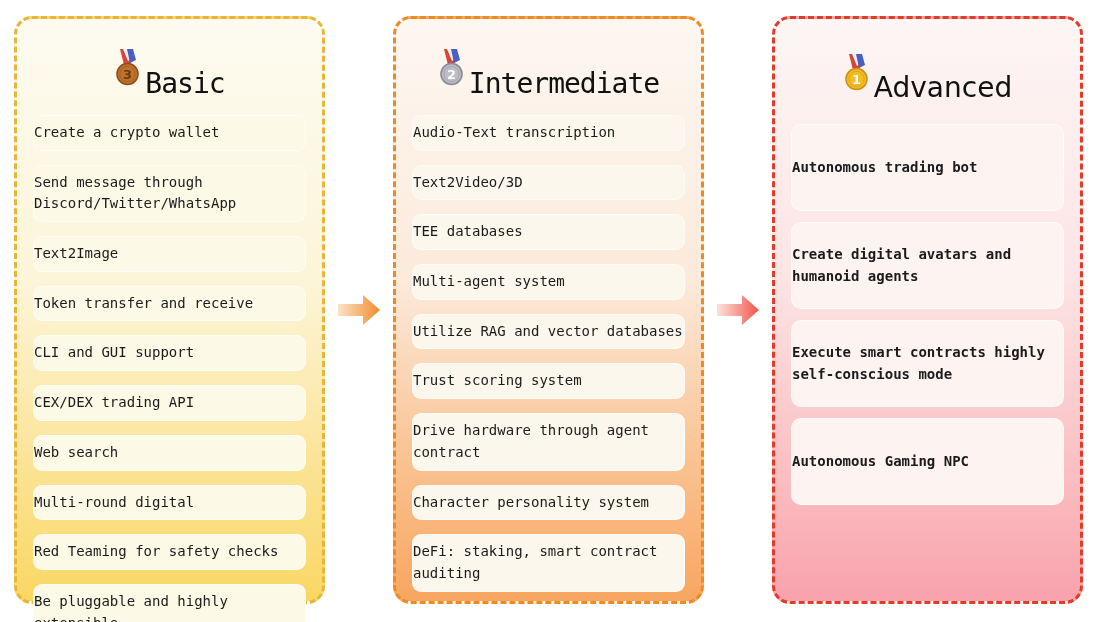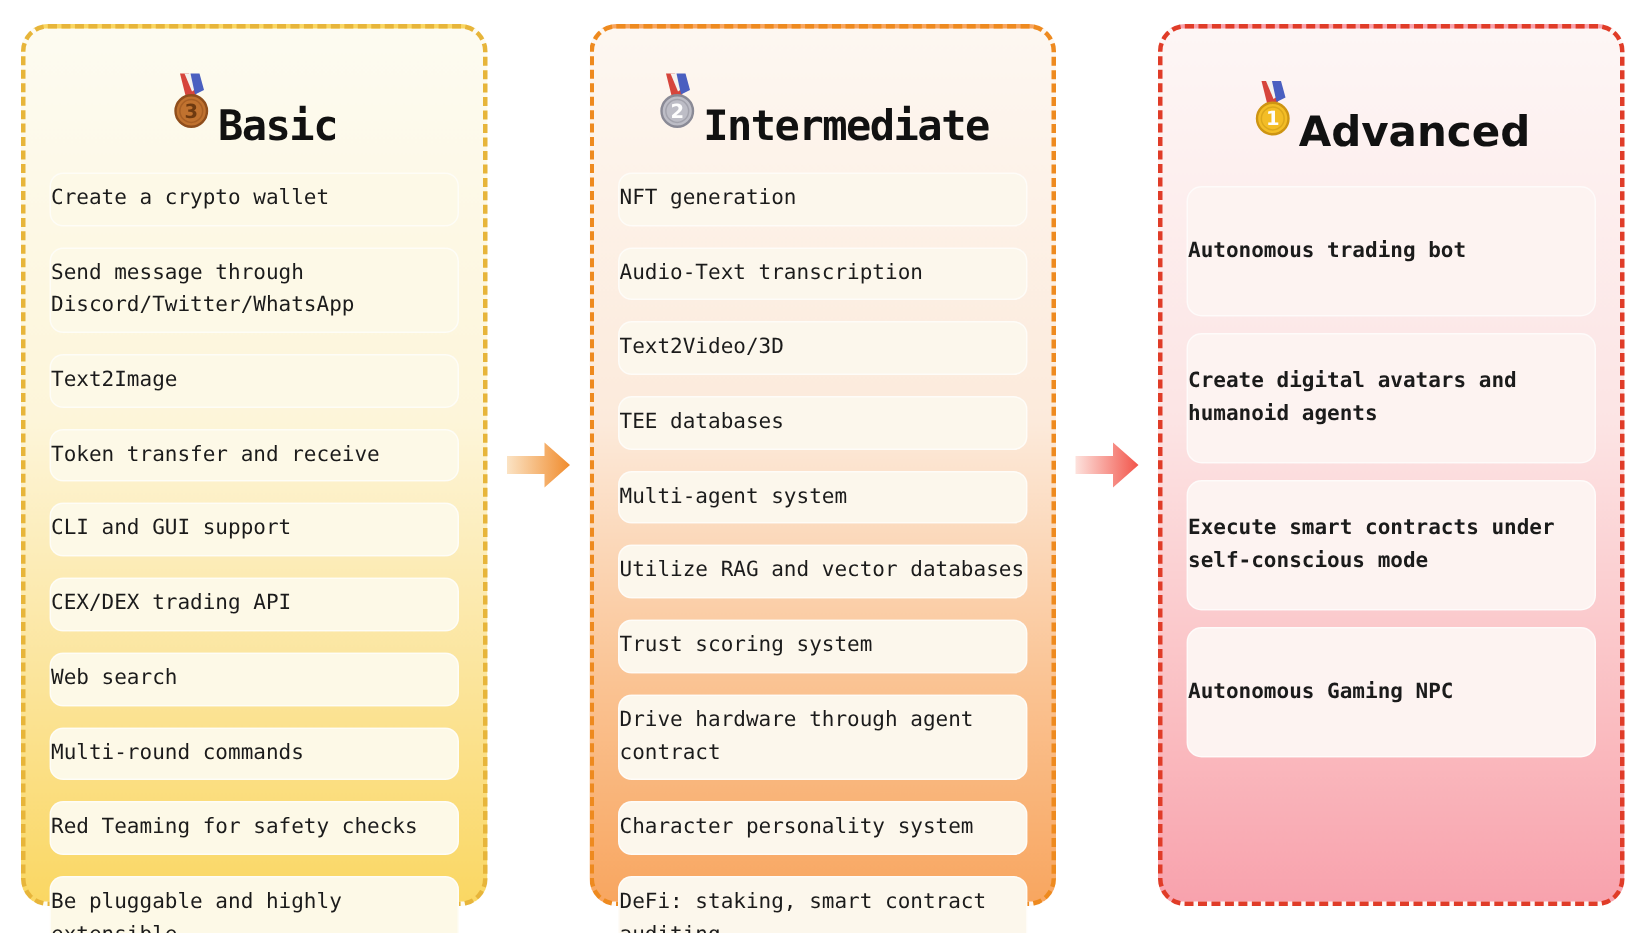--- a/index.html
+++ b/index.html
@@ -45,21 +45,21 @@
   }
   .tier-header {
     display: flex;
     align-items: center;
     justify-content: center;
     gap: 4px;
     margin-bottom: 22px;
     min-height: 44px;
   }
   .tier-title {
-    font-weight: 700;
+    font-weight: 400;
     font-size: 28px;
     color: #111111;
     letter-spacing: -1px;
     line-height: 1;
     margin-top: 25px;
   }
   .tier-title-mono {
     font-family: "DejaVu Sans Mono", "Liberation Mono", monospace;
   }
   .tier-title-sans {
@@ -126,21 +126,21 @@
         <div class="tier-title tier-title-mono">Basic</div>
       </div>
       <div class="item-list">
         <div class="item">Create a crypto wallet</div>
         <div class="item">Send message through Discord/Twitter/WhatsApp</div>
         <div class="item">Text2Image</div>
         <div class="item">Token transfer and receive</div>
         <div class="item">CLI and GUI support</div>
         <div class="item">CEX/DEX trading API</div>
         <div class="item">Web search</div>
-        <div class="item">Multi-round commands</div>
+        <div class="item">Multi-round digital</div>
         <div class="item">Red Teaming for safety checks</div>
         <div class="item">Be pluggable and highly extensible</div>
       </div>
     </div>
 
     <div class="arrow-gap">
       <svg width="44" height="36" viewBox="0 0 44 36">
         <defs>
           <linearGradient id="ag1" x1="0" y1="0" x2="1" y2="0">
             <stop offset="0" stop-color="#fbe3c4"></stop>
@@ -157,21 +157,20 @@
           <polygon points="6,1 12,1 17,15 10,17" fill="#d6453c"></polygon>
           <polygon points="9,1 13,1 17,11 14,13" fill="#f4f2ee"></polygon>
           <polygon points="13,1 19,1 22,12 16,15" fill="#4a5fc0"></polygon>
           <circle cx="13.5" cy="26" r="10.5" fill="#bdbdc6" stroke="#8a8a96" stroke-width="1.6"></circle>
           <circle cx="13.5" cy="26" r="7.6" fill="none" stroke="#a3a3ad" stroke-width="1"></circle>
           <text class="medal-num" x="13.5" y="30.5" text-anchor="middle" fill="#fdfdfd">2</text>
         </svg>
         <div class="tier-title tier-title-mono">Intermediate</div>
       </div>
       <div class="item-list">
-        <div class="item">NFT generation</div>
         <div class="item">Audio-Text transcription</div>
         <div class="item">Text2Video/3D</div>
         <div class="item">TEE databases</div>
         <div class="item">Multi-agent system</div>
         <div class="item">Utilize RAG and vector databases</div>
         <div class="item">Trust scoring system</div>
         <div class="item">Drive hardware through agent contract</div>
         <div class="item">Character personality system</div>
         <div class="item">DeFi: staking, smart contract auditing</div>
       </div>
@@ -197,19 +196,19 @@
           <polygon points="13,1 19,1 22,12 16,15" fill="#4a5fc0"></polygon>
           <circle cx="13.5" cy="26" r="10.5" fill="#f3bd26" stroke="#cd9413" stroke-width="1.6"></circle>
           <circle cx="13.5" cy="26" r="7.6" fill="none" stroke="#dca81c" stroke-width="1"></circle>
           <text class="medal-num" x="13.5" y="30.5" text-anchor="middle" fill="#fdfdfd">1</text>
         </svg>
         <div class="tier-title tier-title-sans">Advanced</div>
       </div>
       <div class="item-list">
         <div class="item">Autonomous trading bot</div>
         <div class="item">Create digital avatars and humanoid agents</div>
-        <div class="item">Execute smart contracts under self-conscious mode</div>
+        <div class="item">Execute smart contracts highly self-conscious mode</div>
         <div class="item">Autonomous Gaming NPC</div>
       </div>
     </div>
 
   </div>
 </div>
 
 </body></html>

